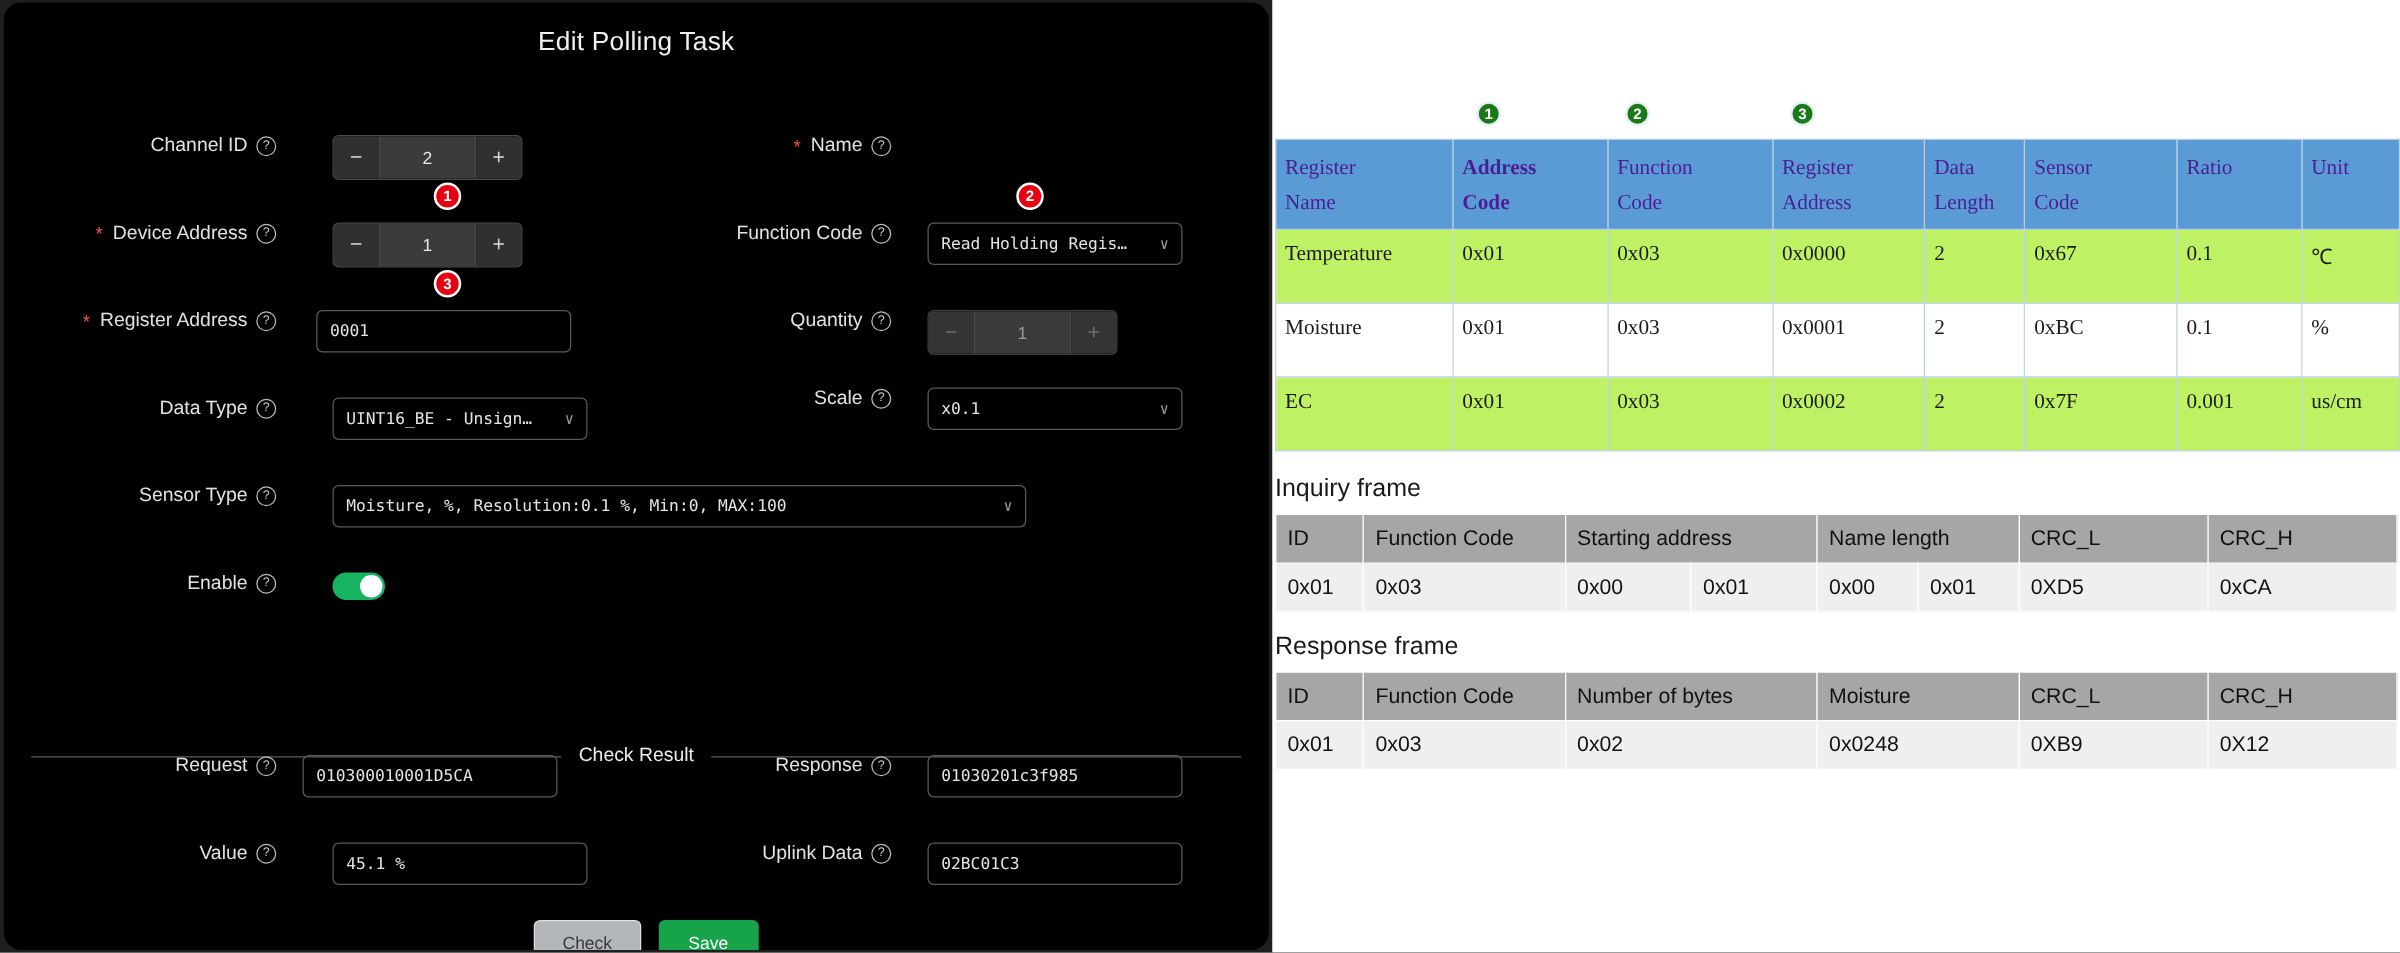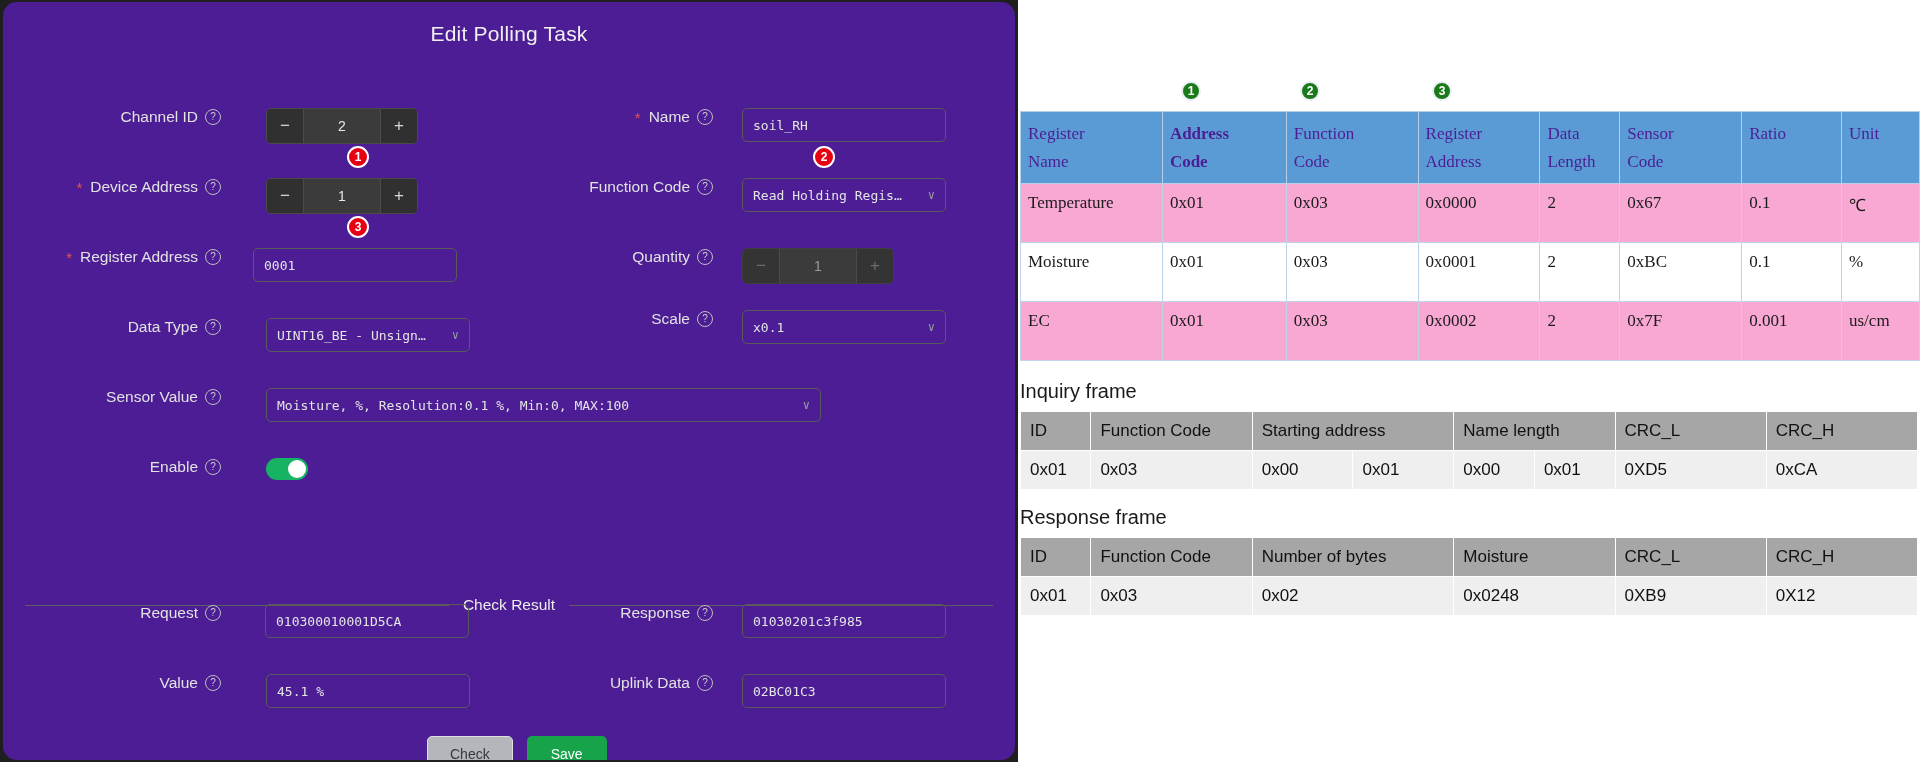--- a/index.html
+++ b/index.html
@@ -11,21 +11,21 @@
     position:relative;
   }
   
   .backdrop{
     position:absolute;left:0;top:0;width:1018px;height:762px;
     background:#1f1f1f;
   }
   
   .dialog{
     position:absolute;left:3px;top:2px;width:1012px;height:758px;
-    background:#4c1d95;
+    background:#000000;
     border-radius:14px;
     color:#e8e8e8;
     box-sizing:border-box;
     overflow:hidden;
   }
   .dialog-title{
     text-align:center;
     font-size:21px;
     color:#f0f0f0;
     margin-top:20px;
@@ -146,21 +146,21 @@
     padding:8px 7px;
     vertical-align:top;
     border:1px solid #b7d0e8;
     line-height:1.62;
   }
   .reg-table th.bold{font-weight:bold;}
   .reg-table td{
     padding:9px 7px;border:1px solid #bfd4e8;
     vertical-align:top;height:40px;
   }
-  .reg-table tr.odd td{background:#f9a8d4;}
+  .reg-table tr.odd td{background:#bef264;}
   .reg-table tr.even td{background:#ffffff;}
   .green-badge{
     position:absolute;width:20px;height:20px;border-radius:50%;
     background:#1a7a1a;color:#fff;font-size:12px;font-weight:bold;
     display:flex;align-items:center;justify-content:center;
     border:2px solid #e9eef4;box-sizing:border-box;
   }
   .frame-caption{
     position:absolute;font-size:20px;color:#1a1a1a;
   }
@@ -199,21 +199,20 @@
         <div class="btn">+</div>
       </div>
     </div>
 
     <div class="row" style="left:520px;top:40px;">
       <div class="lbl" style="width:190px;">
         <span class="req-star">*</span>
         <span>Name</span>
         <span class="qmark">?</span>
       </div>
-      <div class="tinput" style="margin-left:29px;width:204px;">soil_RH</div>
     </div>
 
     <div class="row" style="left:0;top:110px;">
       <div class="lbl" style="width:218px;">
         <span class="req-star">*</span>
         <span>Device Address</span>
         <span class="qmark">?</span>
       </div>
       <div class="stepper" style="margin-left:45px;">
         <div class="btn">−</div>
@@ -271,21 +270,21 @@
         <span class="qmark">?</span>
       </div>
       <div class="tselect" style="margin-left:29px;width:204px;">
         <span>x0.1</span>
         <span class="chev">∨</span>
       </div>
     </div>
 
     <div class="row" style="left:0;top:320px;">
       <div class="lbl" style="width:218px;">
-        <span>Sensor Value</span>
+        <span>Sensor Type</span>
         <span class="qmark">?</span>
       </div>
       <div class="tselect" style="margin-left:45px;width:555px;">
         <span>Moisture, %, Resolution:0.1 %, Min:0, MAX:100</span>
         <span class="chev">∨</span>
       </div>
     </div>
 
     <div class="row" style="left:0;top:390px;">
       <div class="lbl" style="width:218px;">
@@ -305,21 +304,21 @@
       <div class="line"></div>
       <span>Check Result</span>
       <div class="line"></div>
     </div>
 
     <div class="row" style="left:0;top:536px;">
       <div class="lbl" style="width:218px;">
         <span>Request</span>
         <span class="qmark">?</span>
       </div>
-      <div class="tinput" style="margin-left:44px;width:204px;">010300010001D5CA</div>
+      <div class="tinput" style="margin-left:21px;width:204px;">010300010001D5CA</div>
     </div>
 
     <div class="row" style="left:520px;top:536px;">
       <div class="lbl" style="width:190px;">
         <span>Response</span>
         <span class="qmark">?</span>
       </div>
       <div class="tinput" style="margin-left:29px;width:204px;">01030201c3f985</div>
     </div>
 

